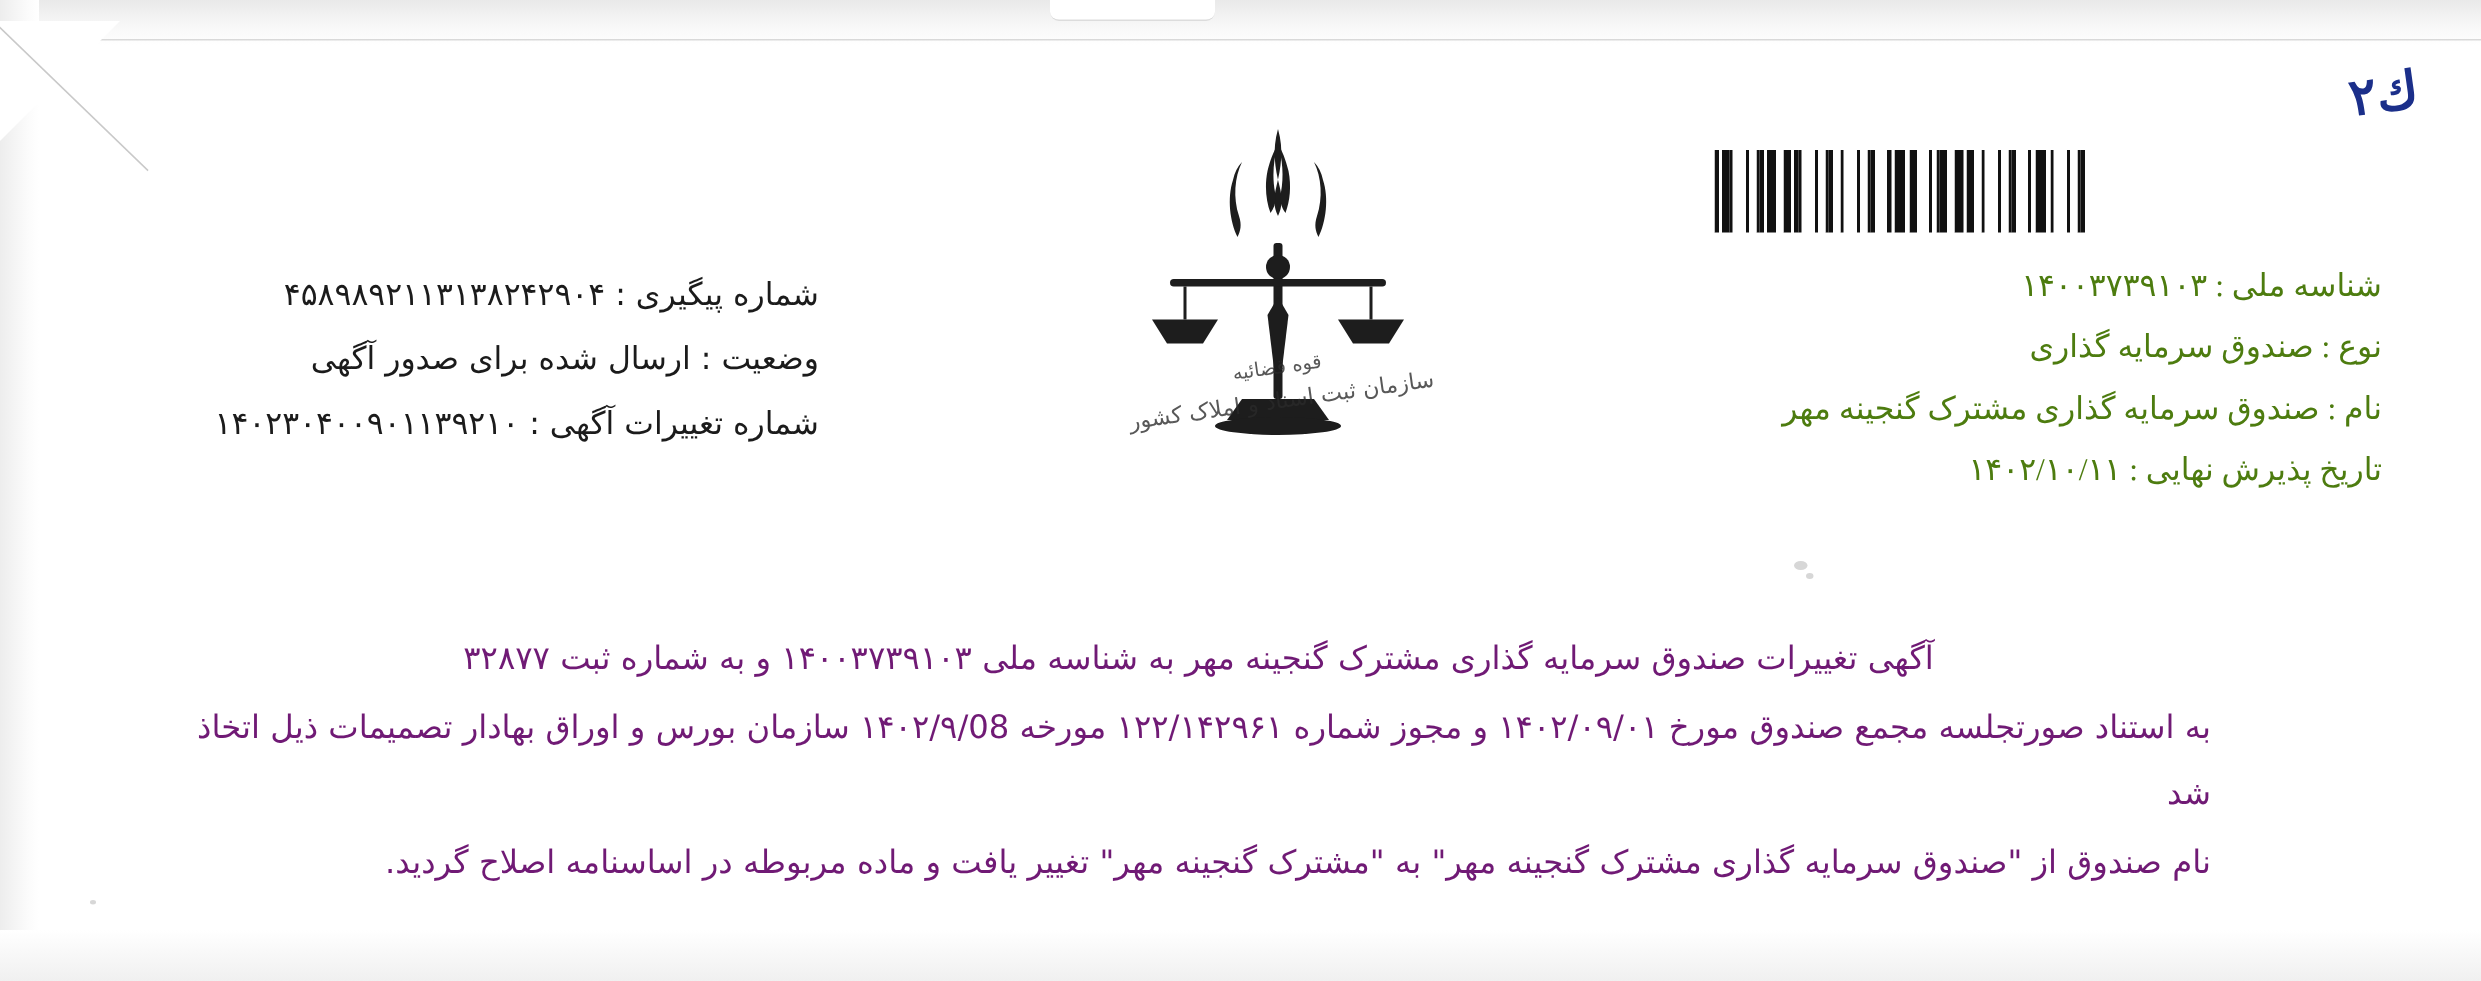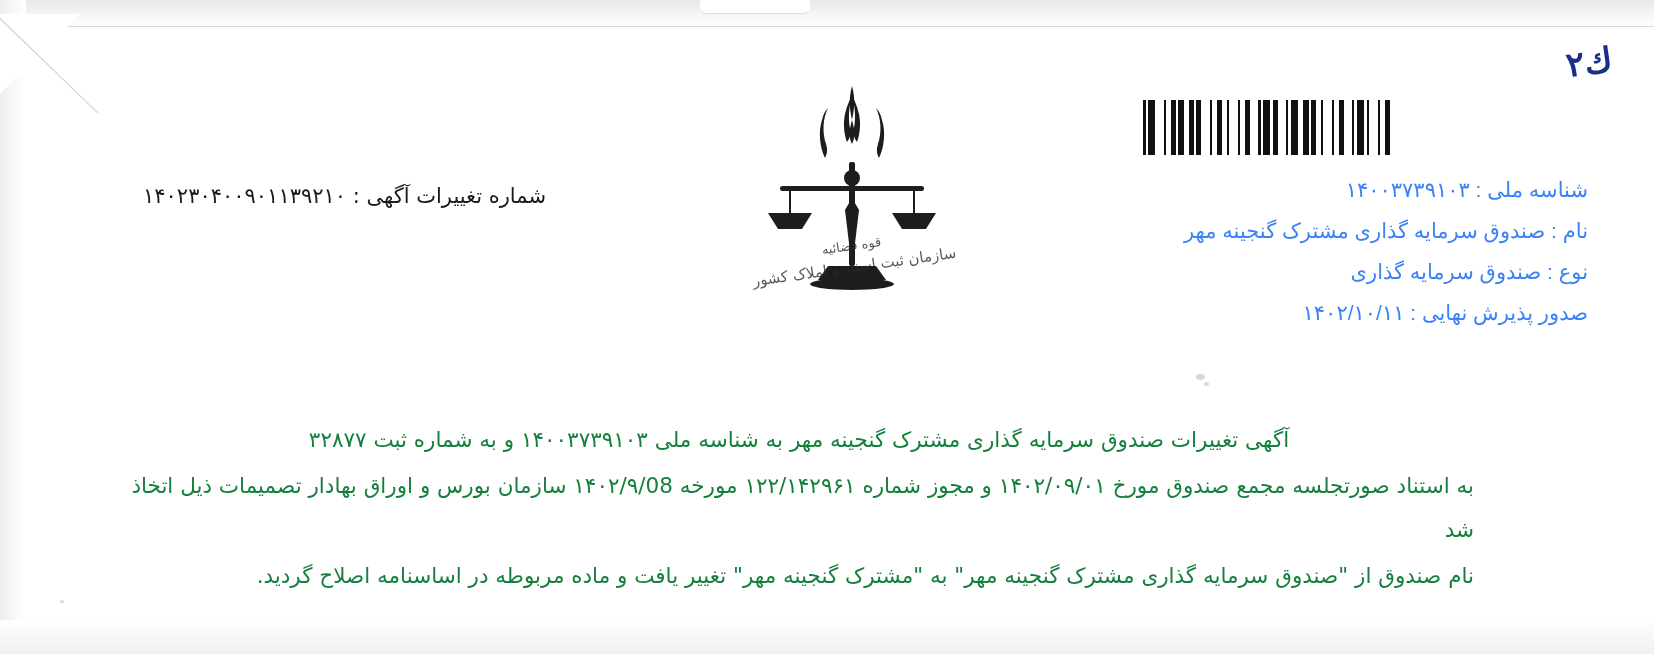--- a/index.html
+++ b/index.html
@@ -118,24 +118,24 @@
   .meta-right {
     position: absolute;
     top: 170px;
     right: 66px;
     width: 430px;
     text-align: right;
     direction: rtl;
   }
   .meta-right .row {
     font-size: 21px;
-    color: #3b82f6;
+    color: #4d7c0f;
     line-height: 1.95;
     white-space: nowrap;
-    font-family: Liberation Sans, sans-serif;
+    font-family: Liberation Serif, serif;
   }
 
   
   .emblem {
     position: absolute;
     top: 78px;
     left: 742px;
     width: 220px;
     height: 250px;
   }
@@ -174,21 +174,21 @@
   }
 
   
   .body-text {
     position: absolute;
     top: 418px;
     right: 180px;
     width: 1350px;
     direction: rtl;
     text-align: right;
-    color: #15803d;
+    color: #701a75;
     font-size: 21.5px;
     line-height: 2.05;
     font-family: "DejaVu Sans", sans-serif;
   }
   .body-text p { margin: 0 0 2px 0; }
   .body-text .l1 { text-align: center; }
 </style>
 </head>
 <body>
 
@@ -285,20 +285,28 @@
       <i style="width: 2px; background: rgb(17, 17, 17);"></i>
       <i style="width: 5px; background: rgb(17, 17, 17);"></i>
       <i style="width: 2px; background: rgb(255, 255, 255);"></i>
       <i style="width: 3px; background: rgb(17, 17, 17);"></i>
       <i style="width: 2px; background: rgb(255, 255, 255);"></i>
       <i style="width: 6px; background: rgb(255, 255, 255);"></i>
     </div>
 
   <div class="info-col">
     <div class="row">
+      <span>شماره پیگیری :</span>
+      <span>۴۵۸۹۸۹۲۱۱۳۱۳۸۲۴۲۹۰۴</span>
+    </div>
+    <div class="row">
+      <span>وضعیت :</span>
+      <span>ارسال شده برای صدور آگهی</span>
+    </div>
+    <div class="row">
       <span>شماره تغییرات آگهی :</span>
       <span>۱۴۰۲۳۰۴۰۰۹۰۱۱۳۹۲۱۰</span>
     </div>
   </div>
 
   <div class="emblem">
     <svg width="220" height="250" viewBox="0 0 220 250" aria-hidden="true">
       <g fill="#1d1d1d">
 
         <path d="M110 8 c4 14 2 26 -1 38 c-2 8 -2 14 1 20 c3 -6 3 -12 1 -20 c-3 -12 -5 -24 -1 -38 z"></path>
@@ -330,29 +338,29 @@
     <span class="l1">قوه قضائیه</span>
     <span class="l2">سازمان ثبت اسناد و املاک کشور</span>
   </div>
 
   <div class="meta-right">
     <div class="row">
       <span>شناسه ملی :</span>
       <span>۱۴۰۰۳۷۳۹۱۰۳</span>
     </div>
     <div class="row">
+      <span>نوع :</span>
+      <span>صندوق سرمایه گذاری</span>
+    </div>
+    <div class="row">
       <span>نام :</span>
       <span>صندوق سرمایه گذاری مشترک گنجینه مهر</span>
     </div>
     <div class="row">
-      <span>نوع :</span>
-      <span>صندوق سرمایه گذاری</span>
-    </div>
-    <div class="row">
-      <span>صدور پذیرش نهایی :</span>
+      <span>تاریخ پذیرش نهایی :</span>
       <span>۱۴۰۲/۱۰/۱۱</span>
     </div>
   </div>
 
   <div class="body-text">
     <p class="l1">آگهی تغییرات صندوق سرمایه گذاری مشترک گنجینه مهر به شناسه ملی ۱۴۰۰۳۷۳۹۱۰۳ و به شماره ثبت ۳۲۸۷۷</p>
     <p>به استناد صورتجلسه مجمع صندوق مورخ ۱۴۰۲/۰۹/۰۱ و مجوز شماره ۱۲۲/۱۴۲۹۶۱ مورخه ۱۴۰۲/۹/08 سازمان بورس و اوراق بهادار تصمیمات ذیل اتخاذ شد</p>
     <p>نام صندوق از "صندوق سرمایه گذاری مشترک گنجینه مهر" به "مشترک گنجینه مهر" تغییر یافت و ماده مربوطه در اساسنامه اصلاح گردید.</p>
   </div>
 

